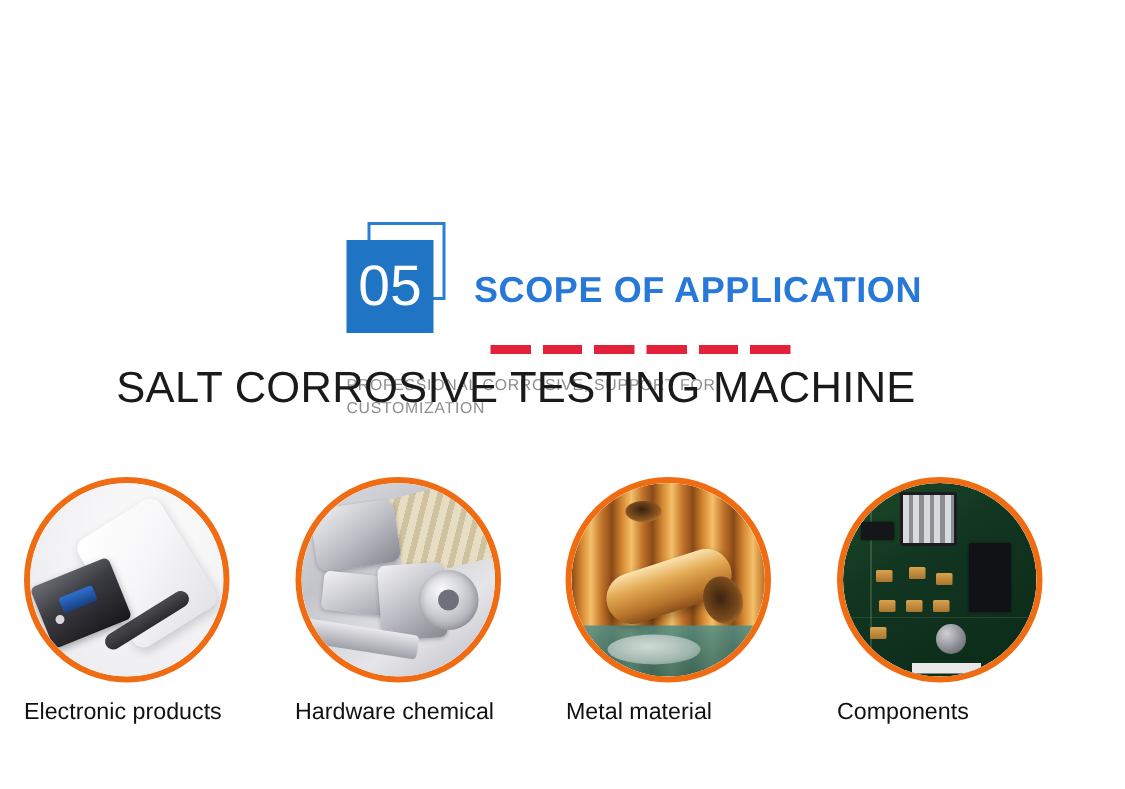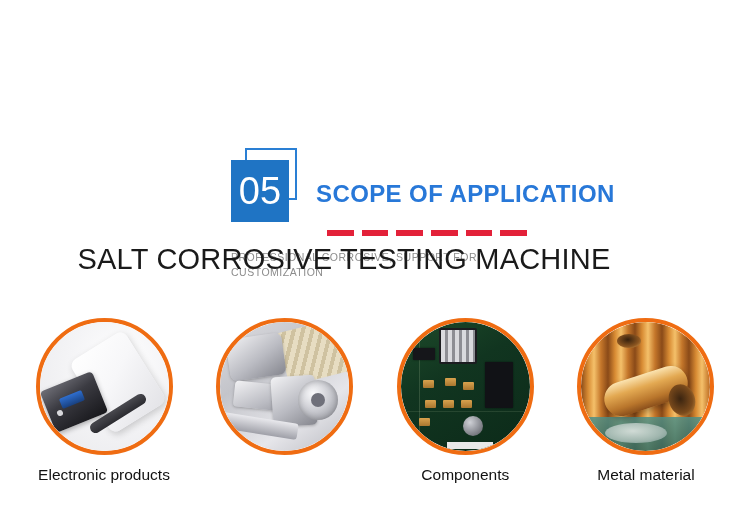--- a/index.html
+++ b/index.html
@@ -135,21 +135,20 @@
     width: 718px;
     height: 180px;
     display: flex;
     justify-content: space-between;
     align-items: flex-start;
   }
   .card {
     width: 176px;
     display: flex;
     flex-direction: column;
-    align-items: center;
   }
   .circle {
     width: 137px;
     height: 137px;
     border-radius: 50%;
     border: 4px solid #ef6c12;
     box-sizing: border-box;
     overflow: hidden;
     position: relative;
     background: #ffffff;
@@ -422,20 +421,35 @@
         <div class="circle-inner">
           <div class="img-hardware"></div>
           <div class="hw-keys"></div>
           <div class="hw-block hw1"></div>
           <div class="hw-block hw2"></div>
           <div class="hw-block hw3"></div>
           <div class="hw-ring"></div>
           <div class="hw-bar"></div>
         </div>
       </div>
+      <div class="card-label">Hardware chemical</div>
+    </div>
+
+    <div class="card">
+      <div class="circle">
+        <div class="circle-inner">
+          <div class="img-copper"></div>
+          <div class="cu-teal"></div>
+          <div class="cu-plate"></div>
+          <div class="cu-tube-top"></div>
+          <div class="cu-roll"></div>
+          <div class="cu-cap"></div>
+        </div>
+      </div>
+      <div class="card-label">Metal material</div>
     </div>
 
     <div class="card">
       <div class="circle">
         <div class="circle-inner">
           <div class="img-pcb"></div>
           <div class="pcb-trace"></div>
           <div class="pcb-conn"></div>
           <div class="pcb-chip pcb-ic"></div>
           <div class="pcb-chip pcb-ic2"></div>
@@ -446,28 +460,14 @@
           <div class="pcb-res pcb-sm5"></div>
           <div class="pcb-res pcb-sm6"></div>
           <div class="pcb-res pcb-sm7"></div>
           <div class="pcb-cap"></div>
           <div class="pcb-edge"></div>
         </div>
       </div>
       <div class="card-label">Components</div>
     </div>
 
-    <div class="card">
-      <div class="circle">
-        <div class="circle-inner">
-          <div class="img-copper"></div>
-          <div class="cu-teal"></div>
-          <div class="cu-plate"></div>
-          <div class="cu-tube-top"></div>
-          <div class="cu-roll"></div>
-          <div class="cu-cap"></div>
-        </div>
-      </div>
-      <div class="card-label">Metal material</div>
-    </div>
-
   </div>
 </div>
 
 </body></html>

